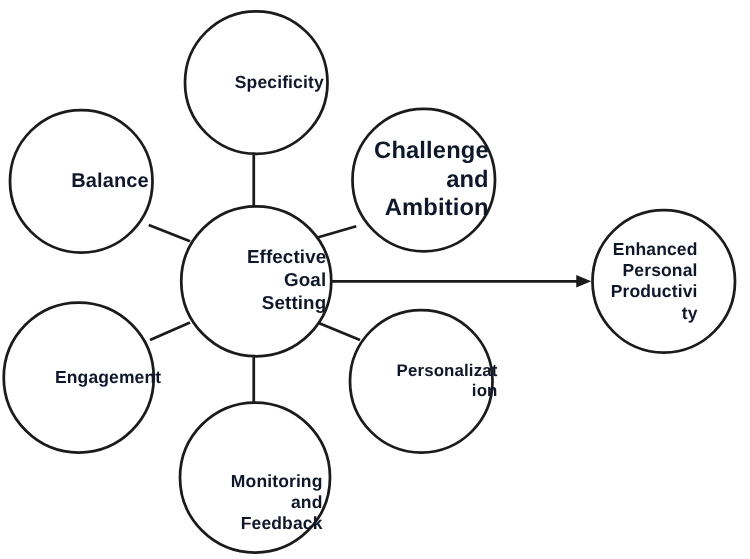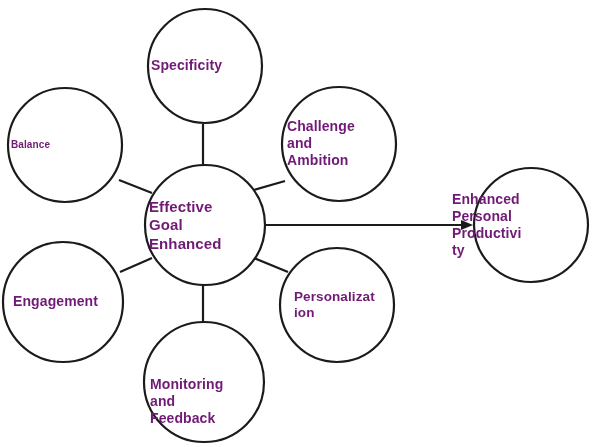--- a/index.html
+++ b/index.html
@@ -42,34 +42,34 @@
     stroke: #1b1b1b;
     stroke-width: 2.2;
     fill: none;
   }
   .arrow-head {
     fill: #1b1b1b;
   }
   .node-label {
     position: absolute;
     transform: translate(-50%, -50%);
-    text-align: left;
-    color: #701a75;
+    text-align: right;
+    color: #0f172a;
     font-family: "Liberation Sans", sans-serif;
     font-weight: 700;
     line-height: 1.22;
     letter-spacing: 0.1px;
     white-space: pre-line;
     pointer-events: none;
     user-select: none;
   }
   .label-center      { left: 205px; top: 225px; font-size: 15px; width: 112px; }
   .label-specificity { left: 205px; top:  66px; font-size: 14px; width: 108px; }
-  .label-balance     { left:  65px; top: 145px; font-size: 10px; width: 108px; }
-  .label-challenge   { left: 339px; top: 144px; font-size: 14px; width: 104px; }
+  .label-balance     { left:  65px; top: 145px; font-size: 16px; width: 108px; }
+  .label-challenge   { left: 339px; top: 144px; font-size: 19px; width: 104px; }
   .label-engagement  { left:  63px; top: 302px; font-size: 14px; width: 116px; padding-left: 16px; }
   .label-personal    { left: 346px; top: 305px; font-size: 13.5px; width: 104px; }
   .label-monitoring  { left: 204px; top: 402px; font-size: 14px; width: 108px; }
   .label-outcome     { left: 505px; top: 225px; font-size: 14px; width: 106px; }
 </style>
 </head>
 <body>
 
 <div id="diagram-canvas">
 
@@ -105,19 +105,19 @@
 and
 Ambition</div>
   <div class="node-label label-engagement">Engagement</div>
   <div class="node-label label-personal">Personalizat
 ion</div>
   <div class="node-label label-monitoring">Monitoring
 and
 Feedback</div>
   <div class="node-label label-center">Effective
 Goal
-Enhanced</div>
+Setting</div>
   <div class="node-label label-outcome">Enhanced
 Personal
 Productivi
 ty</div>
 
 </div>
 
 </body></html>

